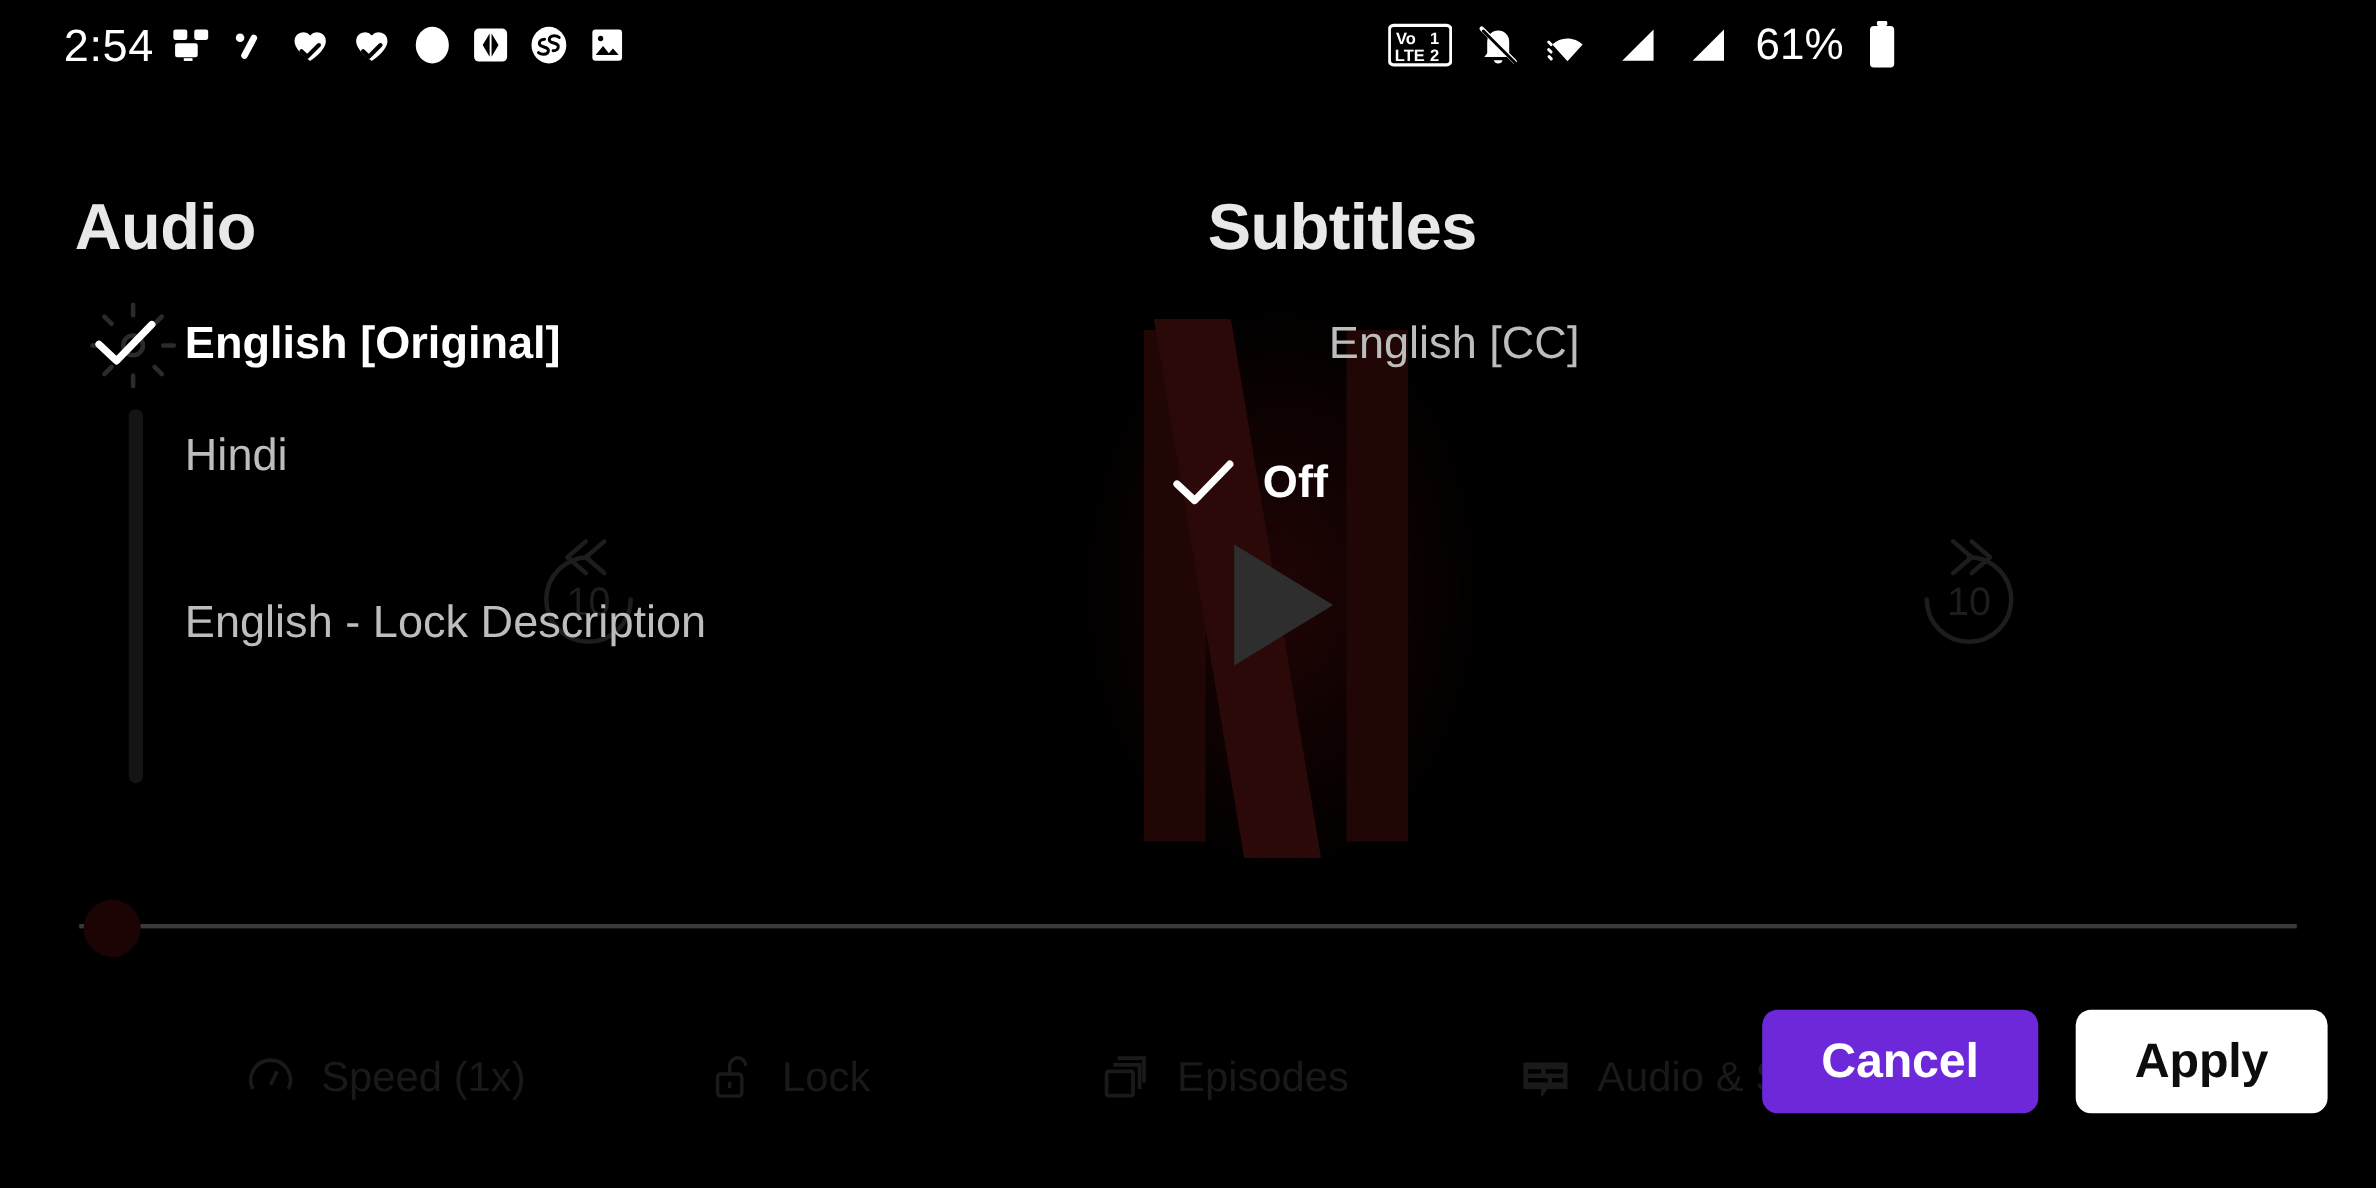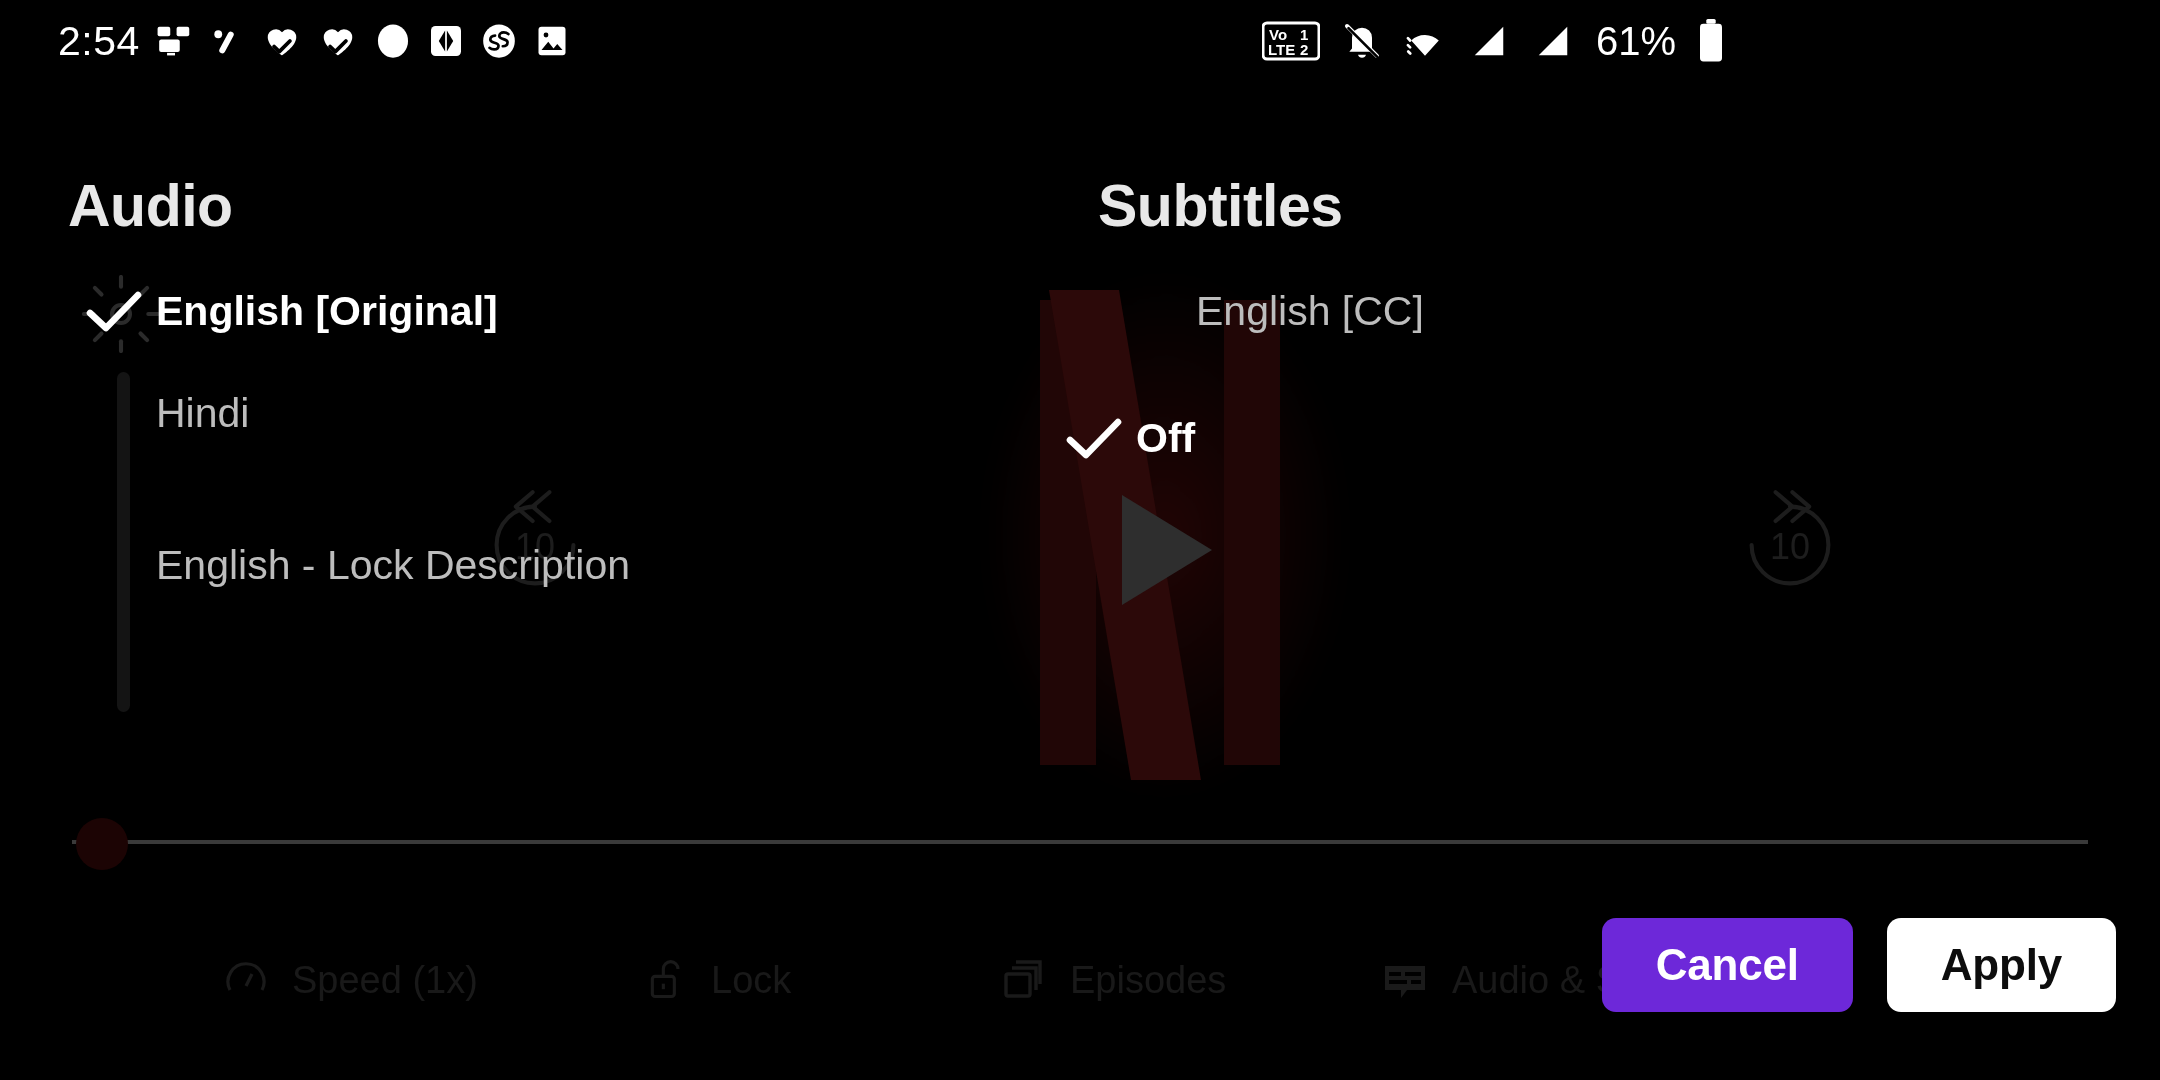--- a/index.html
+++ b/index.html
@@ -92,21 +92,21 @@
   #overlay { position:absolute; inset:0; z-index:20; }
 
   .col-title {
     position:absolute;
     color:#e8e8e8; font-weight:700; font-size:59px; letter-spacing:-0.5px;
   }
   #audio-title { left:68px; top:172px; }
   #subs-title  { left:1098px; top:172px; }
 
   .opt-row {
-    position:absolute; display:flex; align-items:center;
+    position:absolute; display:flex; align-items:center;gap:12px;
   }
   .opt-check {
     width:70px; min-width:70px; display:flex; align-items:center; justify-content:flex-start;
   }
   .opt-label { font-size:41px; color:#bdbdbd; font-weight:400; white-space:nowrap; }
   .opt-row.selected .opt-label { color:#fff; font-weight:700; }
 
   
   #audio-opt-0 { left:86px; top:288px; }
   #audio-opt-1 { left:86px; top:390px; }

